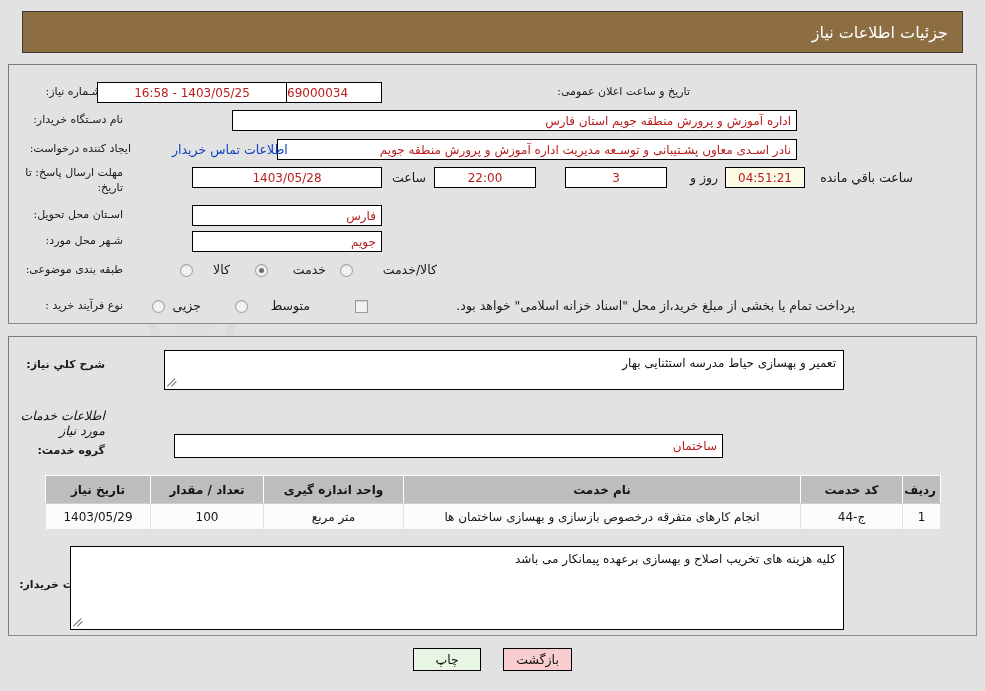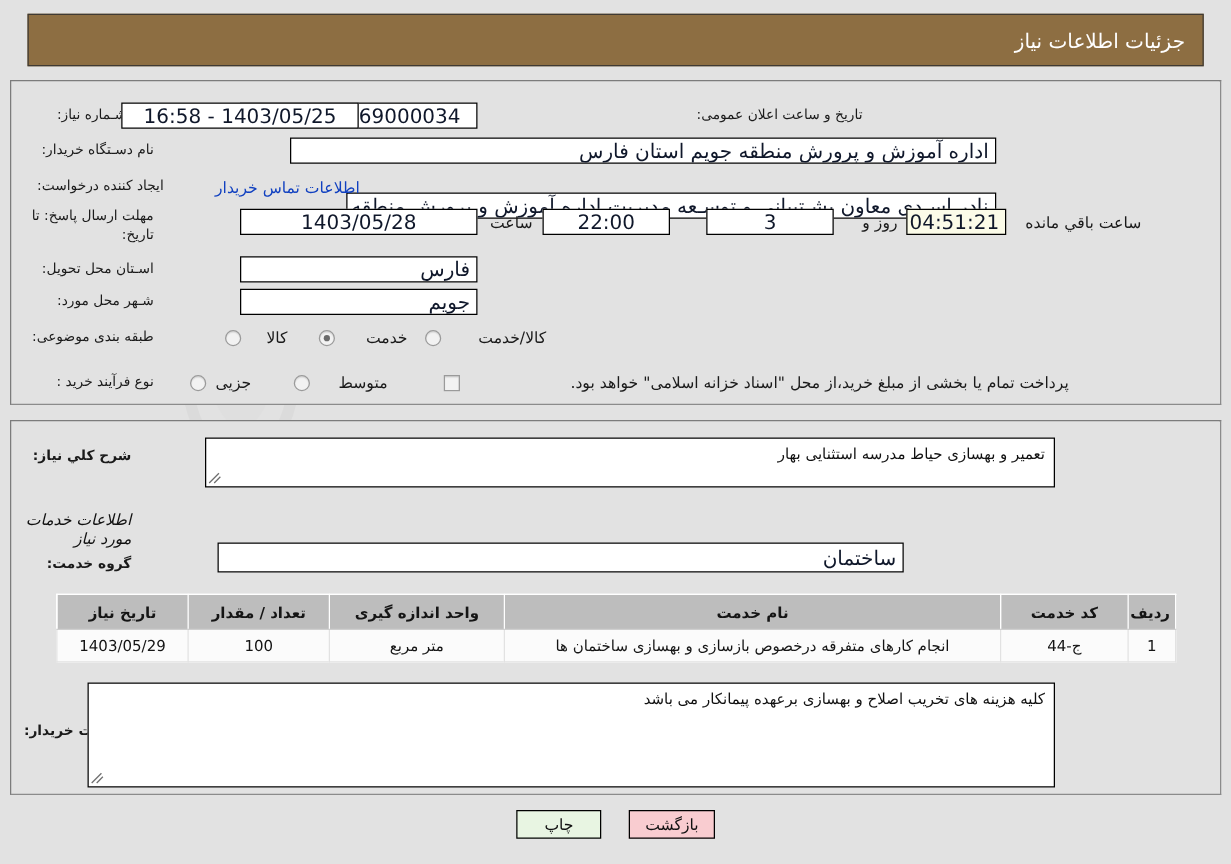--- a/index.html
+++ b/index.html
@@ -69,22 +69,22 @@
     text-align: right;
     white-space: nowrap;
     z-index: 3;
   }
   .lbl.wrap { white-space: normal; line-height: 15px; }
 
   .fld {
     position: absolute;
     background: #ffffff;
     border: 1px solid #000000;
-    font-size: 16px;
-    color: #0f172a;
+    font-size: 12px;
+    color: #b91c1c;
     padding: 1px 5px 0 5px;
     line-height: 18px;
     height: 21px;
     text-align: right;
     white-space: nowrap;
     overflow: hidden;
     z-index: 3;
   }
   .fld.center { text-align: center; padding: 1px 2px 0 2px; }
   .fld.timer  { background: #fbfbe8; text-align: center; }
@@ -259,21 +259,21 @@
   <div class="fld center" style="right:603px; top:82px; width:190px;">1103004969000034</div>
 
   <div class="lbl" style="right:295px; top:85px; width:200px;">تاریخ و ساعت اعلان عمومی:</div>
 
   <div class="fld center" style="left:97px; top:82px; width:190px;">1403/05/25 - 16:58</div>
 
   <div class="lbl" style="right:862px; top:113px; width:118px;">نام دسـتگاه خریدار:</div>
   <div class="fld" style="left:232px; top:110px; width:565px;">اداره آموزش و پرورش منطقه جویم استان فارس</div>
 
   <div class="lbl" style="right:854px; top:142px; width:126px;">ایجاد کننده درخواست:</div>
-  <div class="fld" style="left:277px; top:139px; width:520px;margin-top:15px;">نادر اسـدی معاون پشـتیبانی و توسـعه مدیریت اداره آموزش و پرورش منطقه جویم</div>
+  <div class="fld" style="left:277px; top:139px; width:520px;">نادر اسـدی معاون پشـتیبانی و توسـعه مدیریت اداره آموزش و پرورش منطقه جویم</div>
   <a class="plain link" href="#" style="left:172px; top:142px;">اطلاعات تماس خریدار</a>
 
   <div class="lbl wrap" style="right:862px; top:165px; width:118px;">مهلت ارسال پاسخ: تا تاریخ:</div>
   <div class="fld center" style="right:603px; top:167px; width:190px;">1403/05/28</div>
   <div class="plain" style="right:559px; top:170px;">ساعت</div>
   <div class="fld center" style="right:449px; top:167px; width:102px;">22:00</div>
   <div class="fld center" style="right:318px; top:167px; width:102px;">3</div>
   <div class="plain" style="right:267px; top:170px;">روز و</div>
   <div class="fld timer" style="right:180px; top:167px; width:80px;">04:51:21</div>
   <div class="plain" style="right:72px; top:170px;">ساعت باقي مانده</div>

